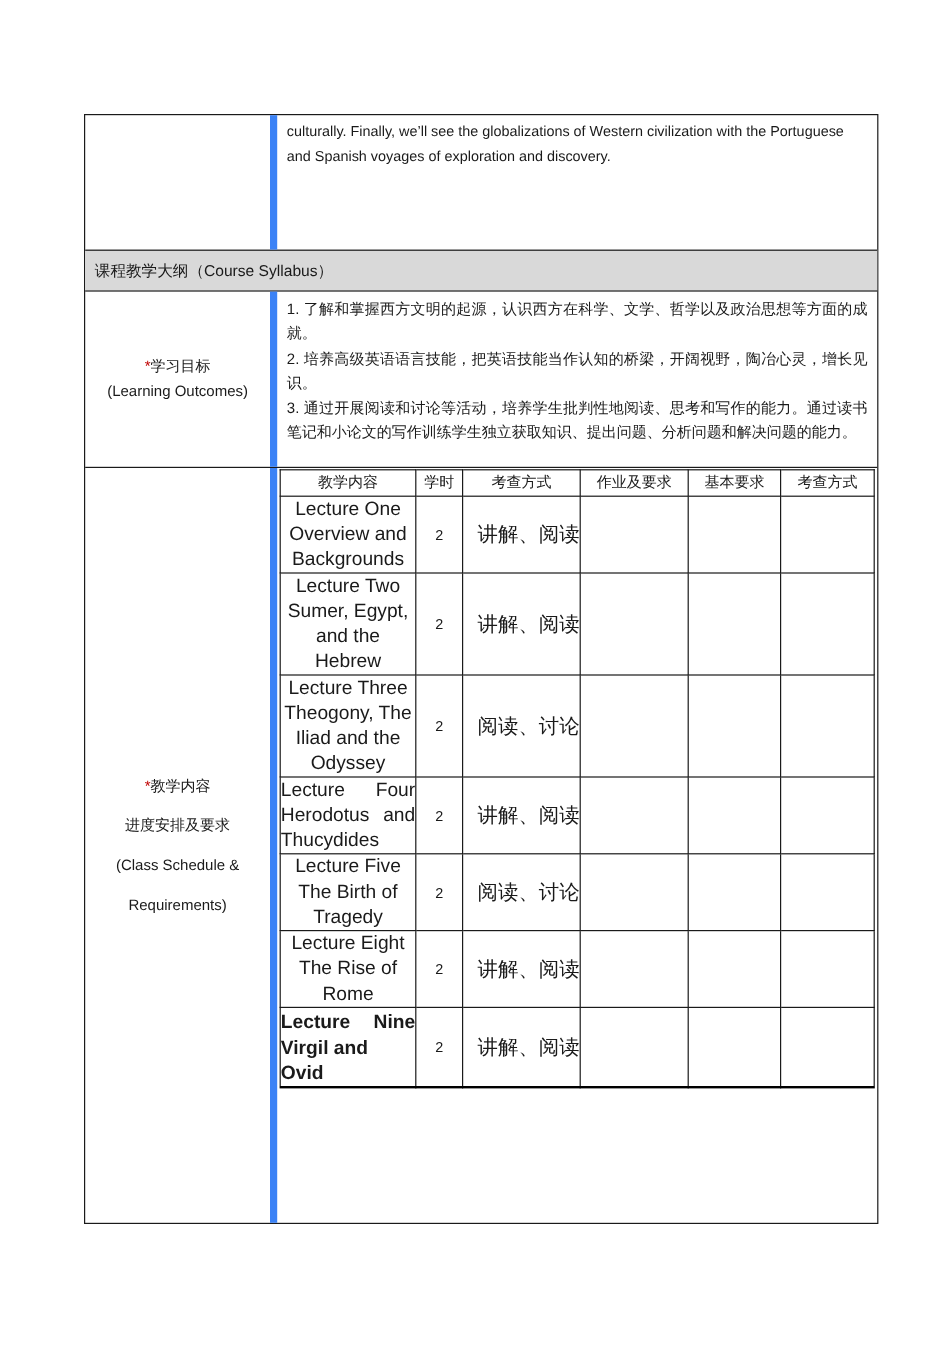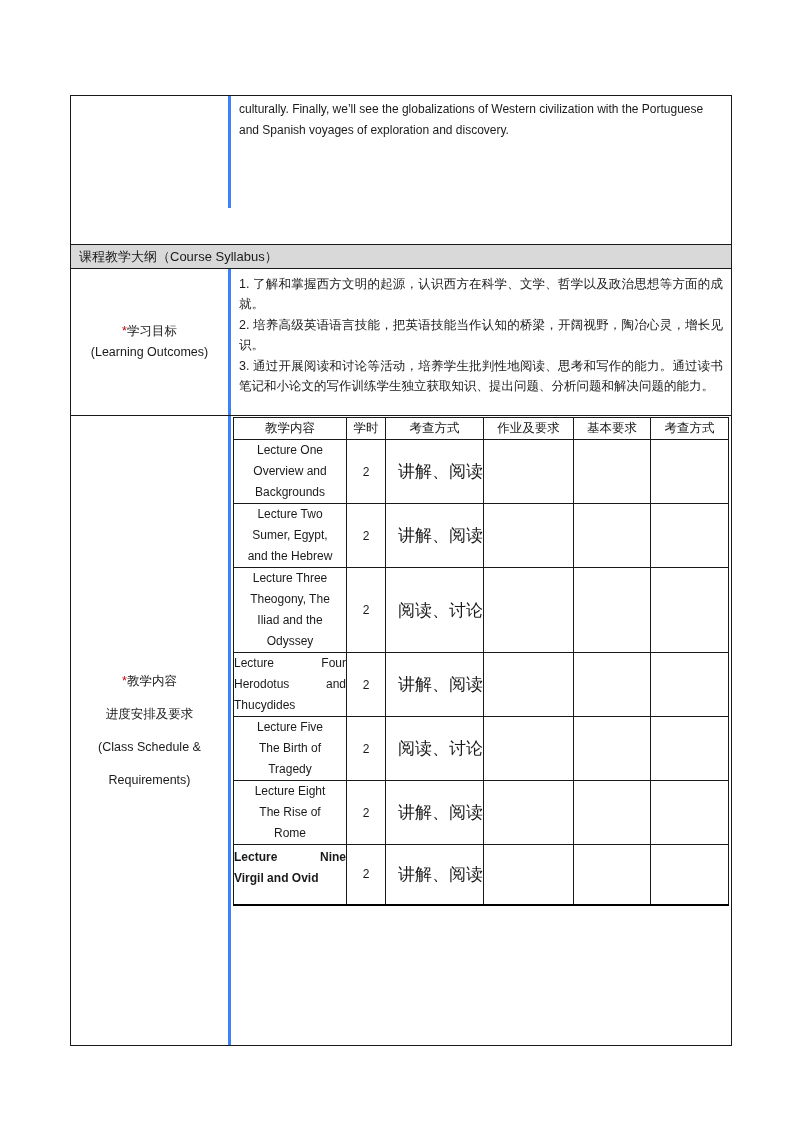--- a/index.html
+++ b/index.html
@@ -18,39 +18,38 @@
     top: 95px;
     width: 660px;
     border: 1px solid #1a1a1a;
     box-sizing: content-box;
     background: #fff;
   }
   .trow { display: flex; border-top: 1px solid #1a1a1a; box-sizing: border-box; }
   .trow:first-child { border-top: none; }
   .cell-l {
     width: 160px; flex: none;
-    border-right: 3px solid #3b82f6;
+    border-right: 6px solid #3b82f6;
     box-sizing: border-box;
     overflow: hidden;
   }
   .cell-r { flex: 1; box-sizing: border-box; overflow: hidden; }
 
   
   .row-a { height: 112px; }
   .row-a .cell-r { padding: 3px 10px 13px 8px; font-size: 12px; line-height: 21px; }
 
   
   .row-banner {
-    height: 24px;
+    height: 34px;
     background: #d9d9d9;
     display: flex; align-items: center;
     padding-left: 8px;
     font-size: 13px;
     box-sizing: border-box;
-    margin-top: 36px;
   }
 
   
   .row-c { height: 147px; }
   .label-cell {
     display: flex; flex-direction: column;
     justify-content: center; align-items: center;
     text-align: center;
     font-size: 12.5px; line-height: 21px;
   }
@@ -74,21 +73,21 @@
     border: 1px solid #1a1a1a;
     overflow: hidden;
     padding: 0;
   }
   table.sched th {
     height: 21px;
     font-weight: normal;
     font-size: 12.5px;
     text-align: center;
   }
-  td.title { font-size: 12px; line-height: 21px; padding: 0 4px; vertical-align: middle; }
+  td.title { font-size: 16px; line-height: 21px; padding: 0 4px; vertical-align: middle; }
   .tline { text-align: center; }
   td.title.justify .tline { text-align: justify; text-align-last: justify; }
   td.title.justify .tline.last { text-align: left; text-align-last: left; }
   td.hours { text-align: center; font-size: 12px; vertical-align: middle; }
   td.method { text-align: right; font-size: 17px; vertical-align: middle; }
   td.blank { background: #fff; }
   tbody tr.lastrow { height: 60px; }
   tbody tr.lastrow td.title { vertical-align: top; padding-top: 2px; font-weight: bold; }
 </style>
 </head>

